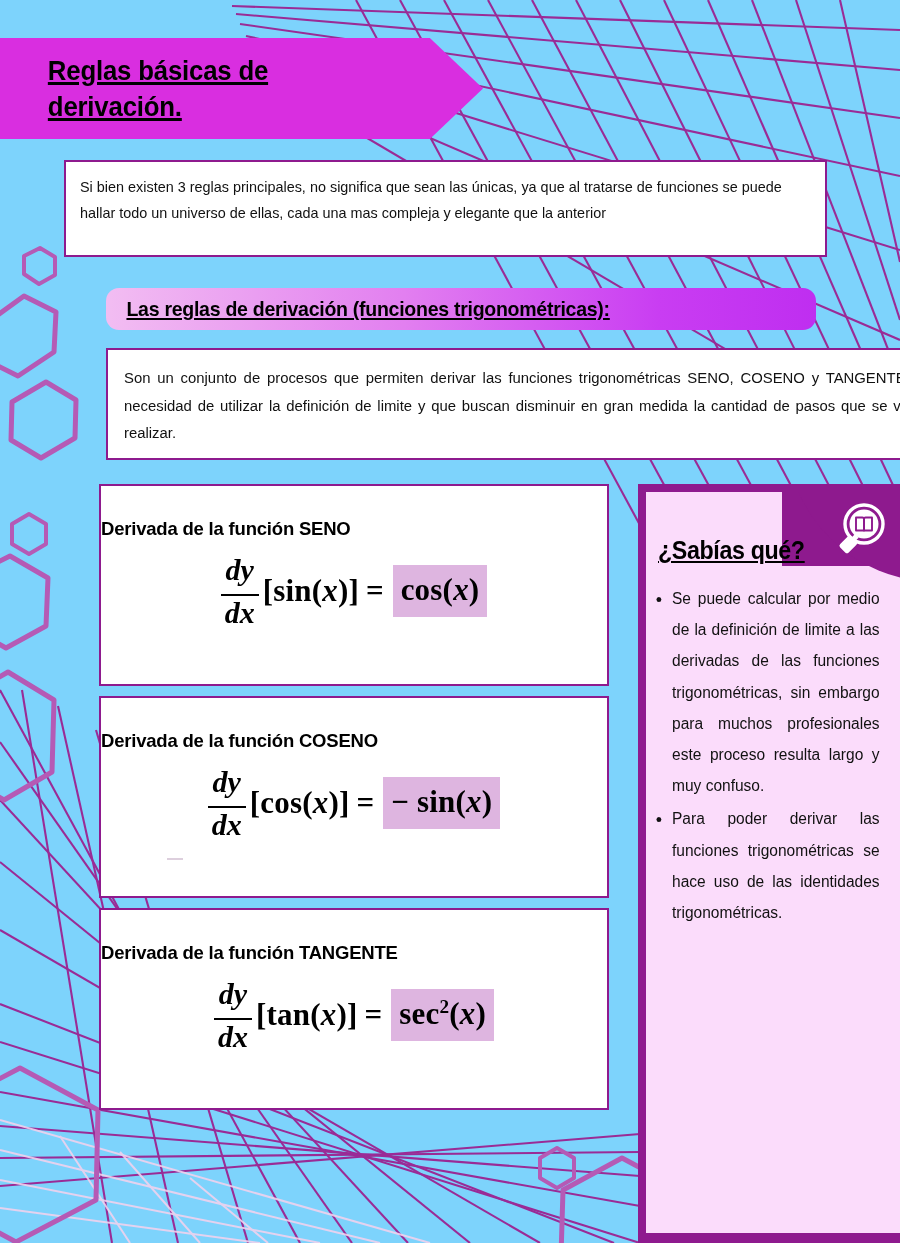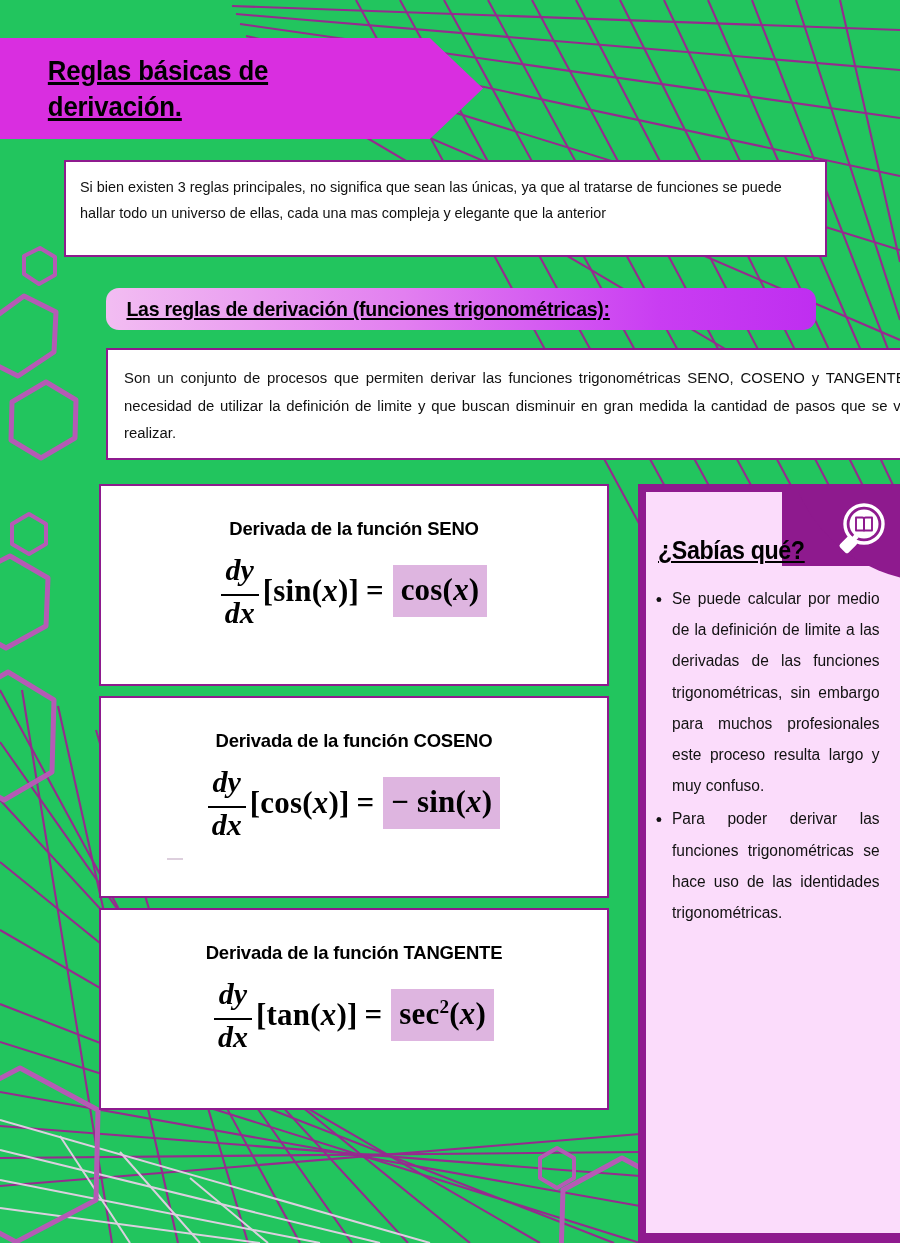--- a/index.html
+++ b/index.html
@@ -9,21 +9,21 @@
     height: 1243px;
     background: #ffffff;
     font-family: "Liberation Sans", sans-serif;
     overflow: hidden;
   }
 
   #page {
     position: relative;
     width: 900px;
     height: 1243px;
-    background: #22c55e;
+    background: #7dd3fc;
     overflow: hidden;
   }
 
   
   .decor-layer {
     position: absolute;
     left: 0; top: 0;
     width: 900px; height: 1243px;
     pointer-events: none;
     z-index: 0;
@@ -122,21 +122,20 @@
     background: #ffffff;
     border: 2px solid #8e1a8e;
     z-index: 3;
   }
   #card-seno     { top: 484px; height: 202px; }
   #card-coseno   { top: 696px; height: 202px; }
   #card-tangente { top: 908px; height: 202px; }
 
   .card-title {
     margin-top: 32px;
-    text-align: center;
     font-family: "Liberation Sans Narrow", "Liberation Sans", sans-serif;
     font-size: 18.5px;
     font-weight: bold;
     color: #000000;
     letter-spacing: -0.2px;
   }
 
   .formula {
     margin-top: 14px;
     display: flex;

